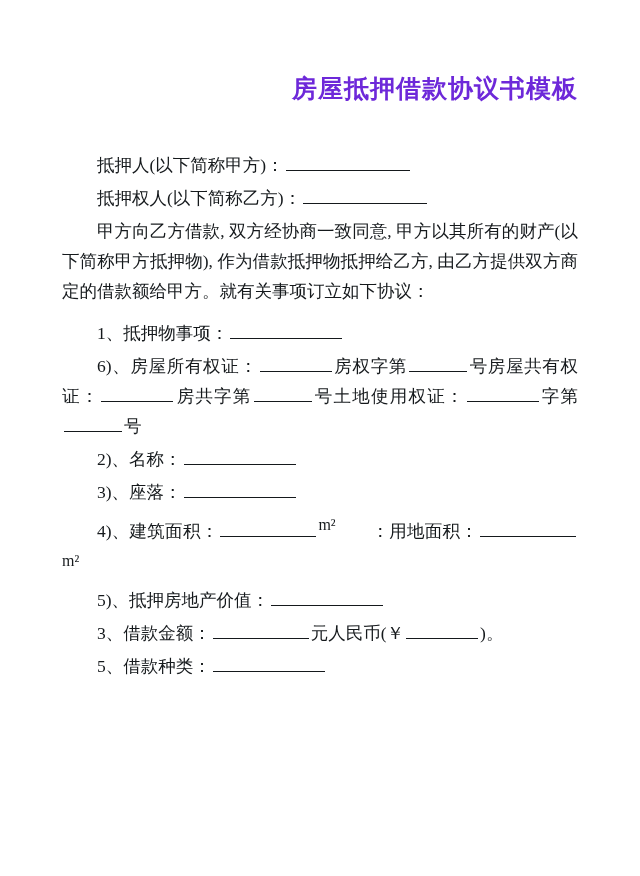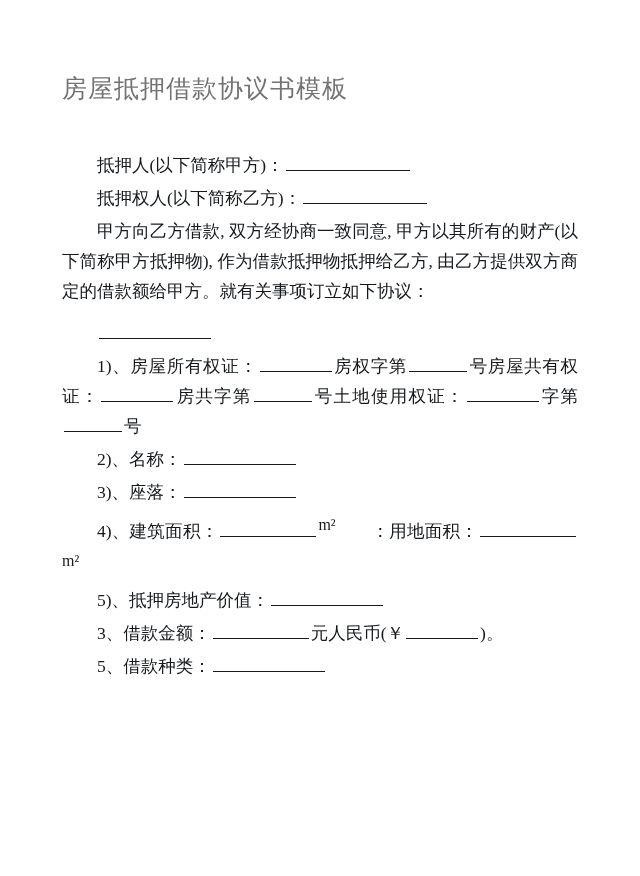--- a/index.html
+++ b/index.html
@@ -16,27 +16,27 @@
     overflow: hidden;
   }
   .page {
     position: relative;
     width: 640px;
     height: 876px;
     box-sizing: border-box;
     padding: 0 62px;
   }
   .doc-title {
-    text-align: left;
+    text-align: right;
     font-size: 25px;
-    font-weight: normal;
+    font-weight: bold;
     letter-spacing: 1px;
     margin-top: 72px;
     margin-bottom: 0;
-    color: #737373;
+    color: #6d28d9;
     font-family: "Liberation Sans", "DejaVu Sans", sans-serif;
   }
   .body-block {
     margin-top: 45px;
   }
   p.line {
     margin: 0 0 3px 0;
     font-size: 17.5px;
     line-height: 30px;
     text-align: justify;
@@ -70,22 +70,22 @@
 <body>
 
 <div class="page">
 
   <h1 class="doc-title">房屋抵押借款协议书模板</h1>
 
   <div class="body-block">
       <p class="line indent"><span>抵押人(以下简称甲方)：</span><span class="blank b-xxl"></span></p>
       <p class="line indent"><span>抵押权人(以下简称乙方)：</span><span class="blank b-xxl"></span></p>
       <p class="line para"><span>甲方向乙方借款, 双方经协商一致同意, 甲方以其所有的财产(以下简称甲方抵押物), 作为借款抵押物抵押给乙方, 由乙方提供双方商定的借款额给甲方。就有关事项订立如下协议：</span></p>
-      <p class="line indent"><span class="blank b-xl"></span></p>
-      <p class="line indent"><span>1)、房屋所有权证：</span><span class="blank b-m"></span><span>房权字第</span><span class="blank b-s"></span><span>号房屋共有权证：</span><span class="blank b-m"></span><span>房共字第</span><span class="blank b-s"></span><span>号土地使用权证：</span><span class="blank b-m"></span><span>字第</span><span class="blank b-s"></span><span>号</span></p>
+      <p class="line indent"><span>1、抵押物事项：</span><span class="blank b-xl"></span></p>
+      <p class="line indent"><span>6)、房屋所有权证：</span><span class="blank b-m"></span><span>房权字第</span><span class="blank b-s"></span><span>号房屋共有权证：</span><span class="blank b-m"></span><span>房共字第</span><span class="blank b-s"></span><span>号土地使用权证：</span><span class="blank b-m"></span><span>字第</span><span class="blank b-s"></span><span>号</span></p>
       <p class="line indent"><span>2)、名称：</span><span class="blank b-xl"></span></p>
       <p class="line indent"><span>3)、座落：</span><span class="blank b-xl"></span></p>
       <p class="line indent"><span>4)、建筑面积：</span><span class="blank b-l"></span><span class="sup">m²</span><span>　　：用地面积：</span><span class="blank b-l"></span><span class="sup">m²</span></p>
       <p class="line indent"><span>5)、抵押房地产价值：</span><span class="blank b-xl"></span></p>
       <p class="line indent"><span>3、借款金额：</span><span class="blank b-l"></span><span>元人民币(￥</span><span class="blank b-m"></span><span>)。</span></p>
       <p class="line indent"><span>5、借款种类：</span><span class="blank b-xl"></span></p>
     </div>
 
 </div>
 

